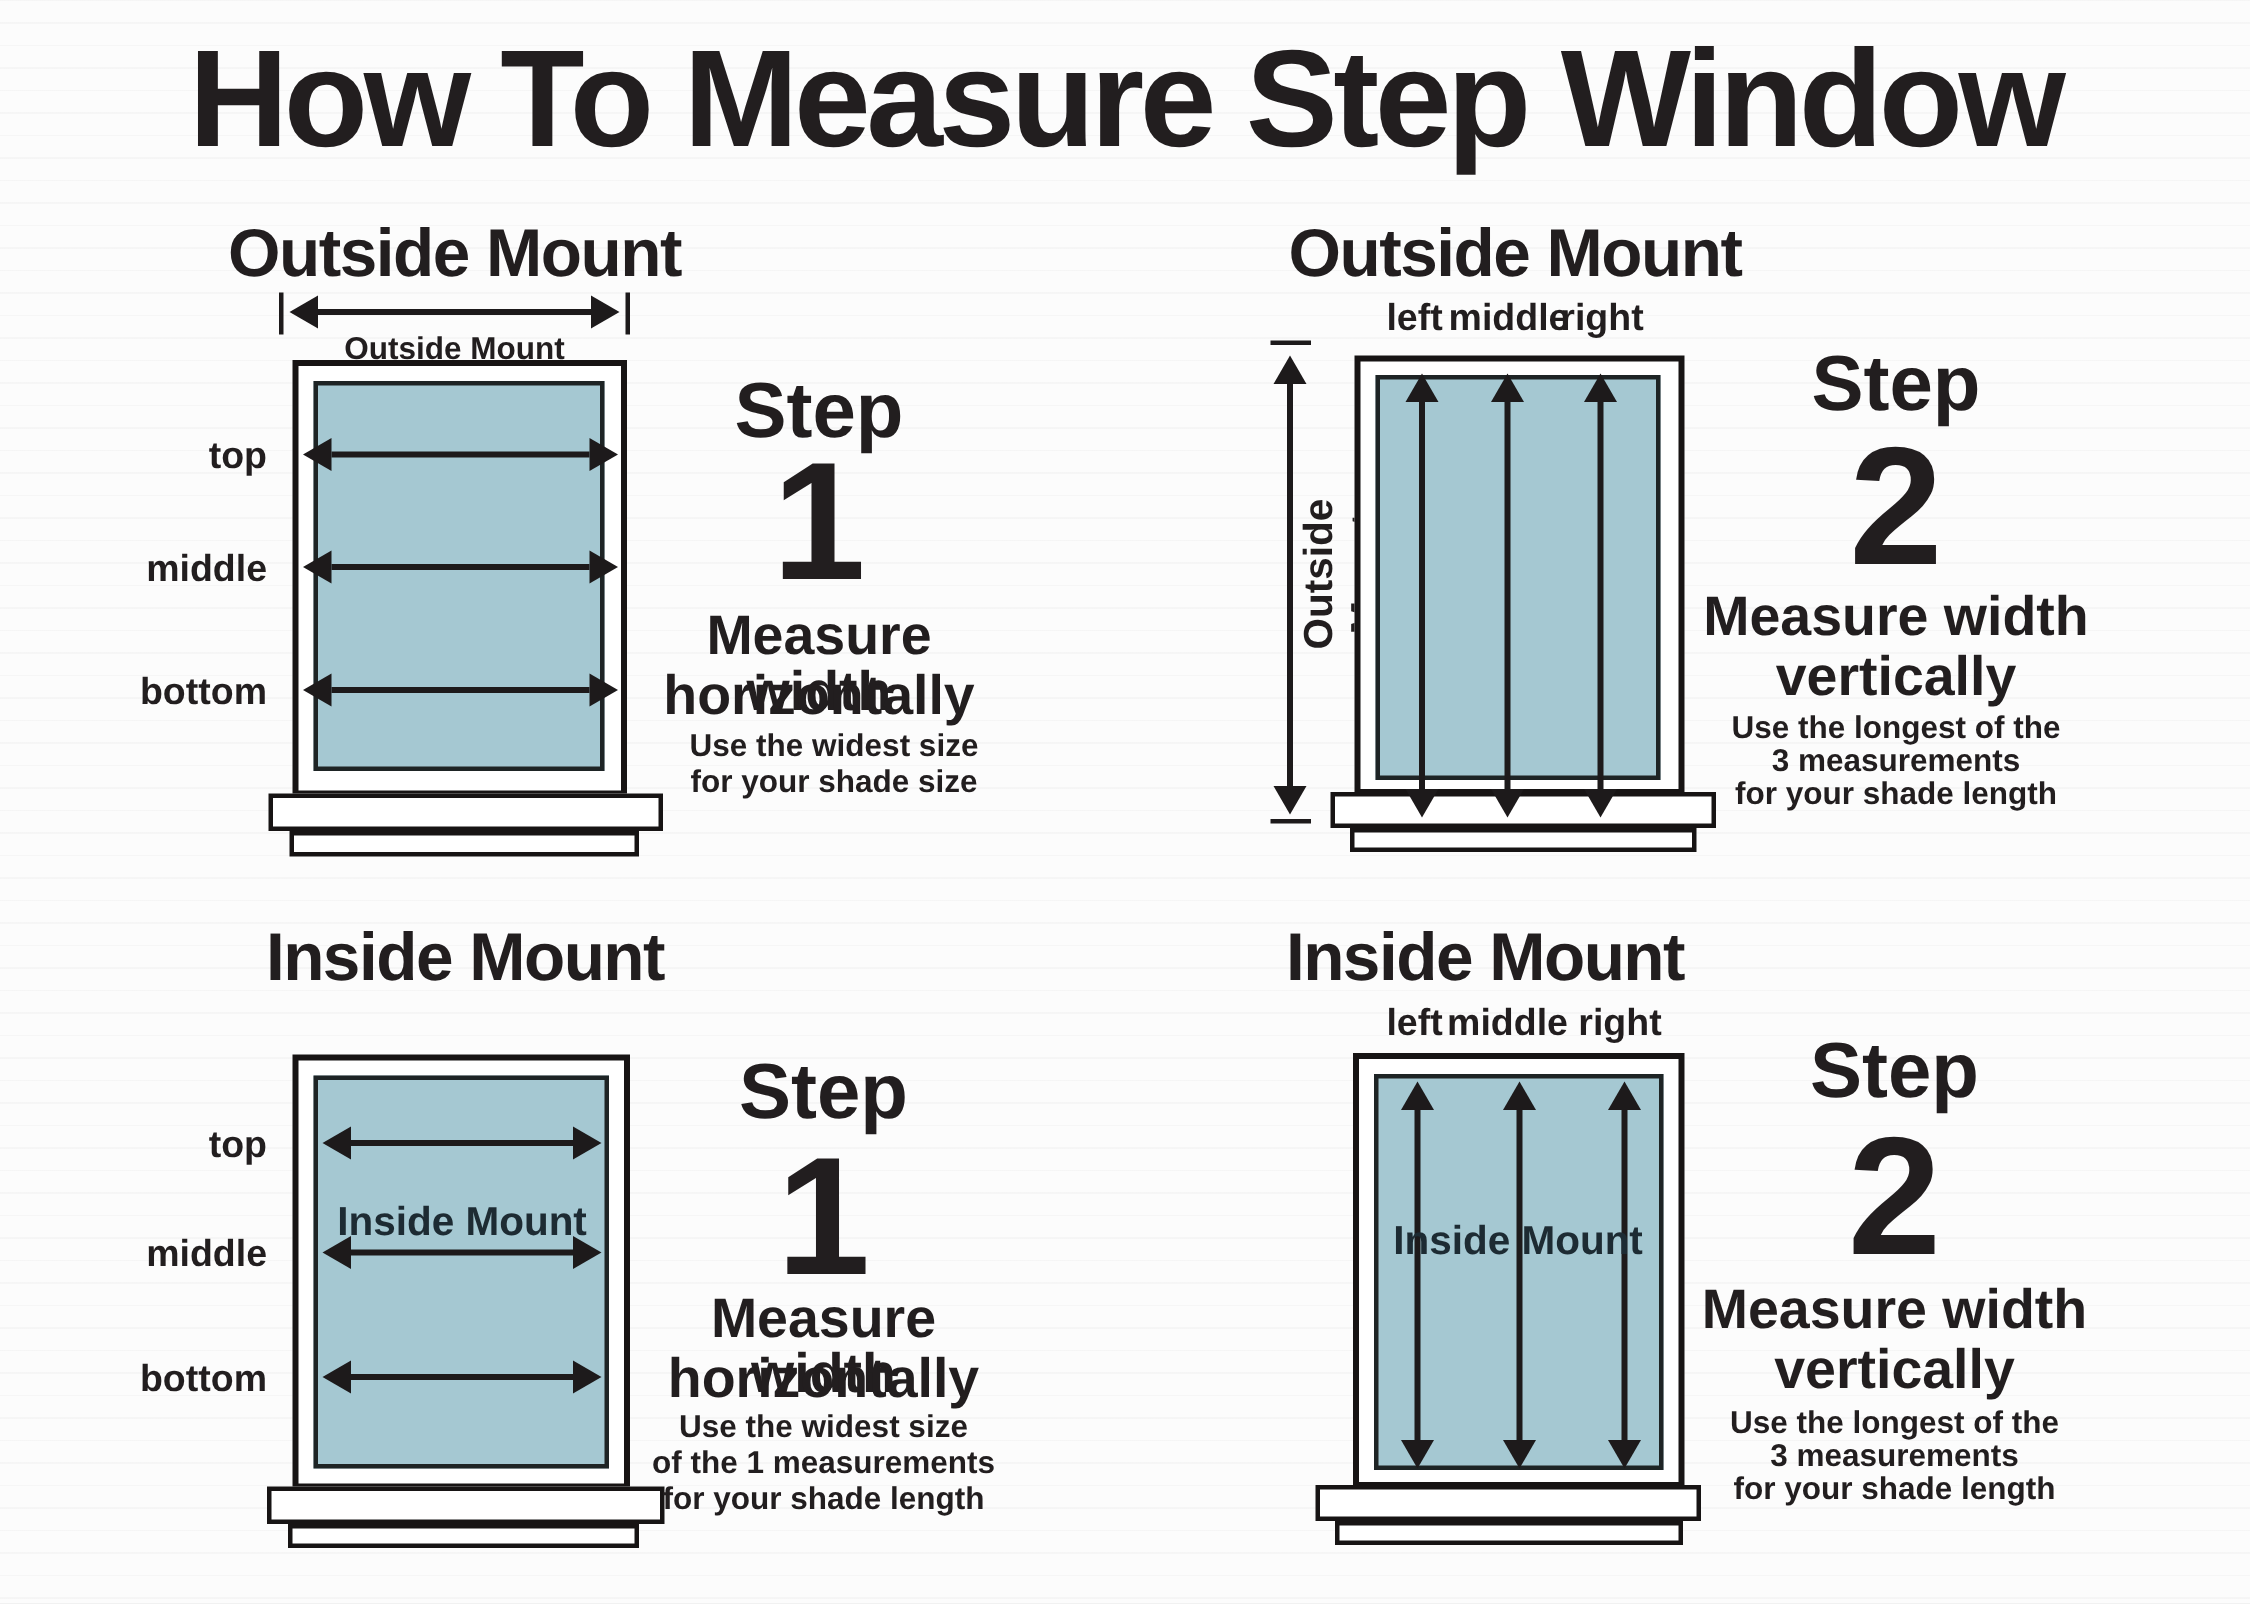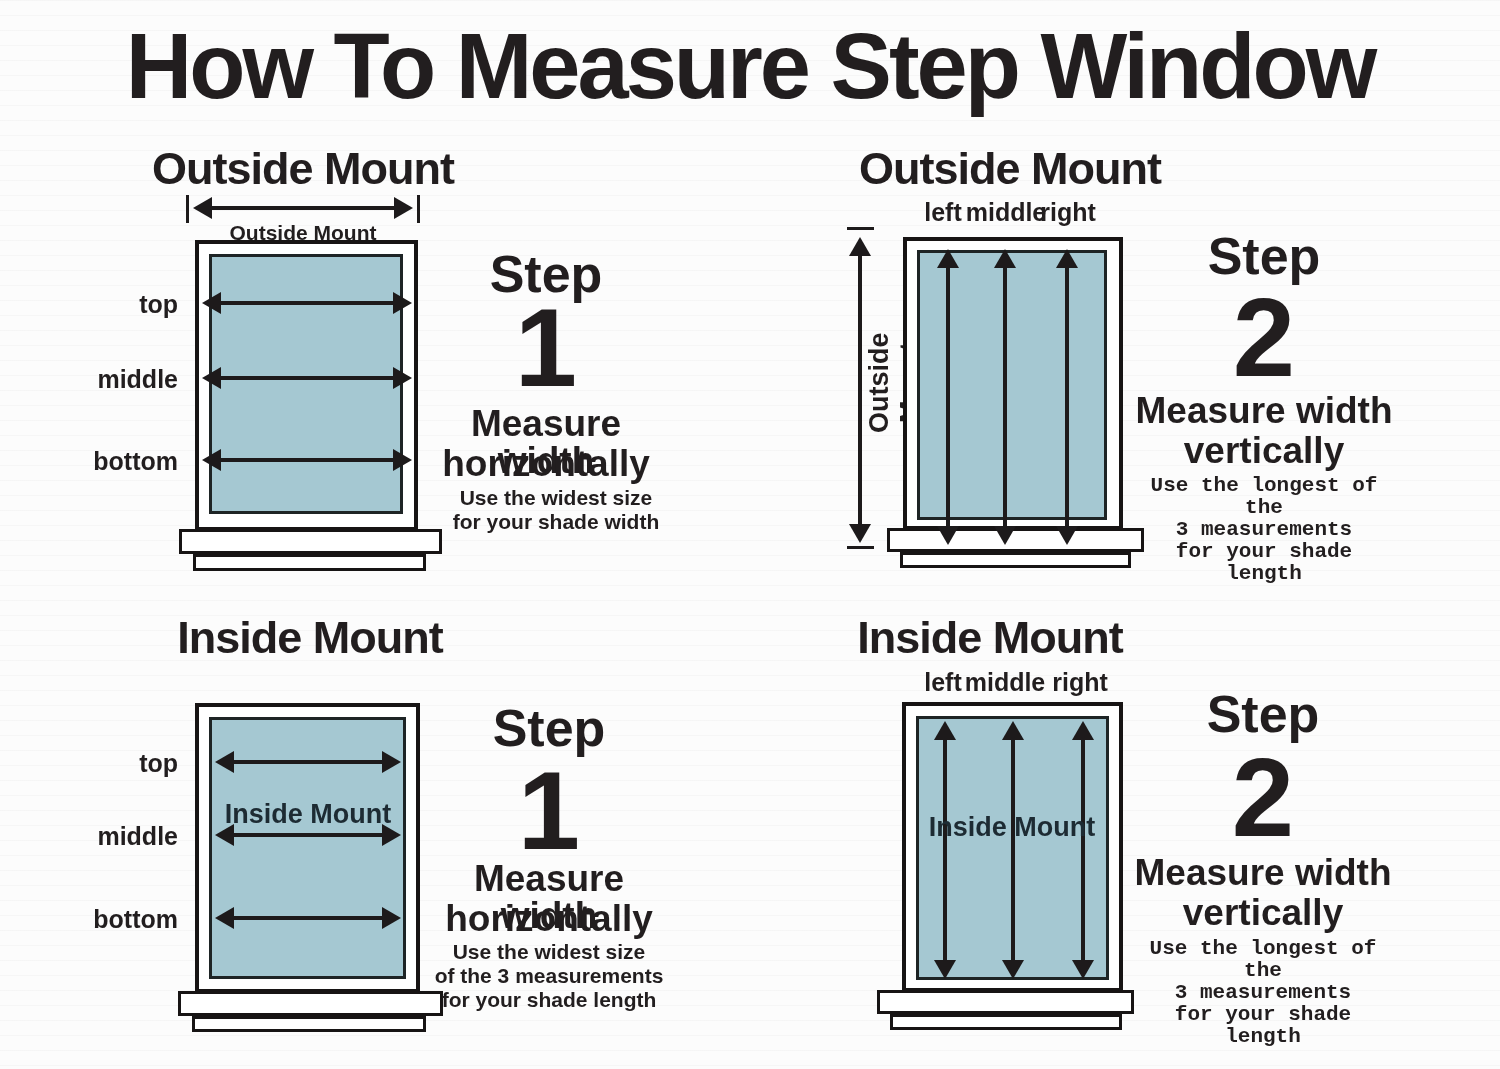--- a/index.html
+++ b/index.html
@@ -37,21 +37,21 @@
   .col-label  { position:absolute; transform:translateX(-50%); font-size:25px; font-weight:700; white-space:nowrap; }
   .v-label { position:absolute; writing-mode:vertical-rl; transform:rotate(180deg);
     font-size:27px; font-weight:700; text-align:center; }
   .inner-label { position:absolute; transform:translateX(-50%); font-size:27px; font-weight:700;
     color:#1d2b33; white-space:nowrap; }
   .step-word { position:absolute; text-align:center; font-size:52px; font-weight:700; line-height:1.0; }
   .step-num  { position:absolute; text-align:center; font-size:112px; font-weight:700; line-height:1.0; }
   .step-line { position:absolute; text-align:center; font-size:37px; font-weight:700; line-height:1.0; }
   .step-note { position:absolute; text-align:center; font-size:21px; font-weight:700; }
   .note-24 div { line-height:24px; }
-  .note-22 div { line-height:22px;font-family:Liberation Mono, monospace; }
+  .note-22 div { line-height:22px; }
 </style>
 </head>
 <body>
 
 <div class="stage">
 
   <div class="title">How To Measure Step Window</div>
 
   <div>
     <div class="q-heading" style="left:115px; top:146px; width:376px;">Outside Mount</div>
@@ -72,21 +72,21 @@
     <div class="side-label" style="left:58px; top:290px;">top</div>
     <div class="side-label" style="left:58px; top:365px;">middle</div>
     <div class="side-label" style="left:58px; top:447px;">bottom</div>
 
     <div class="step-word" style="left:438px; top:248px; width:216px;">Step</div>
     <div class="step-num" style="left:438px; top:292px; width:216px;">1</div>
     <div class="step-line" style="left:418px; top:405px; width:256px;">Measure width</div>
     <div class="step-line" style="left:418px; top:445px; width:256px;">horizontally</div>
     <div class="step-note note-24" style="left:418px; top:486px; width:276px;">
       <div>Use the widest size</div>
-      <div>for your shade width</div>
+      <div>for your shade size</div>
     </div>
   </div>
 
   <div>
     <div class="q-heading" style="left:830px; top:146px; width:360px;">Outside Mount</div>
 
     <div class="col-label" style="left:943px;  top:198px;">left</div>
     <div class="col-label" style="left:1006px; top:198px;">middle</div>
     <div class="col-label" style="left:1068px; top:198px;">right</div>
 
@@ -129,21 +129,21 @@
     <div class="side-label" style="left:58px; top:749px;">top</div>
     <div class="side-label" style="left:58px; top:822px;">middle</div>
     <div class="side-label" style="left:58px; top:905px;">bottom</div>
 
     <div class="step-word" style="left:434px; top:702px; width:230px;">Step</div>
     <div class="step-num" style="left:434px; top:755px; width:230px;">1</div>
     <div class="step-line" style="left:421px; top:860px; width:256px;">Measure width</div>
     <div class="step-line" style="left:421px; top:900px; width:256px;">horizontally</div>
     <div class="step-note note-24" style="left:411px; top:940px; width:276px;">
       <div>Use the widest size</div>
-      <div>of the 3 measurements</div>
+      <div>of the 1 measurements</div>
       <div>for your shade length</div>
     </div>
   </div>
 
   <div>
     <div class="q-heading" style="left:810px; top:615px; width:360px;">Inside Mount</div>
 
     <div class="col-label" style="left:943px;  top:668px;">left</div>
     <div class="col-label" style="left:1005px; top:668px;">middle</div>
     <div class="col-label" style="left:1080px; top:668px;">right</div>

